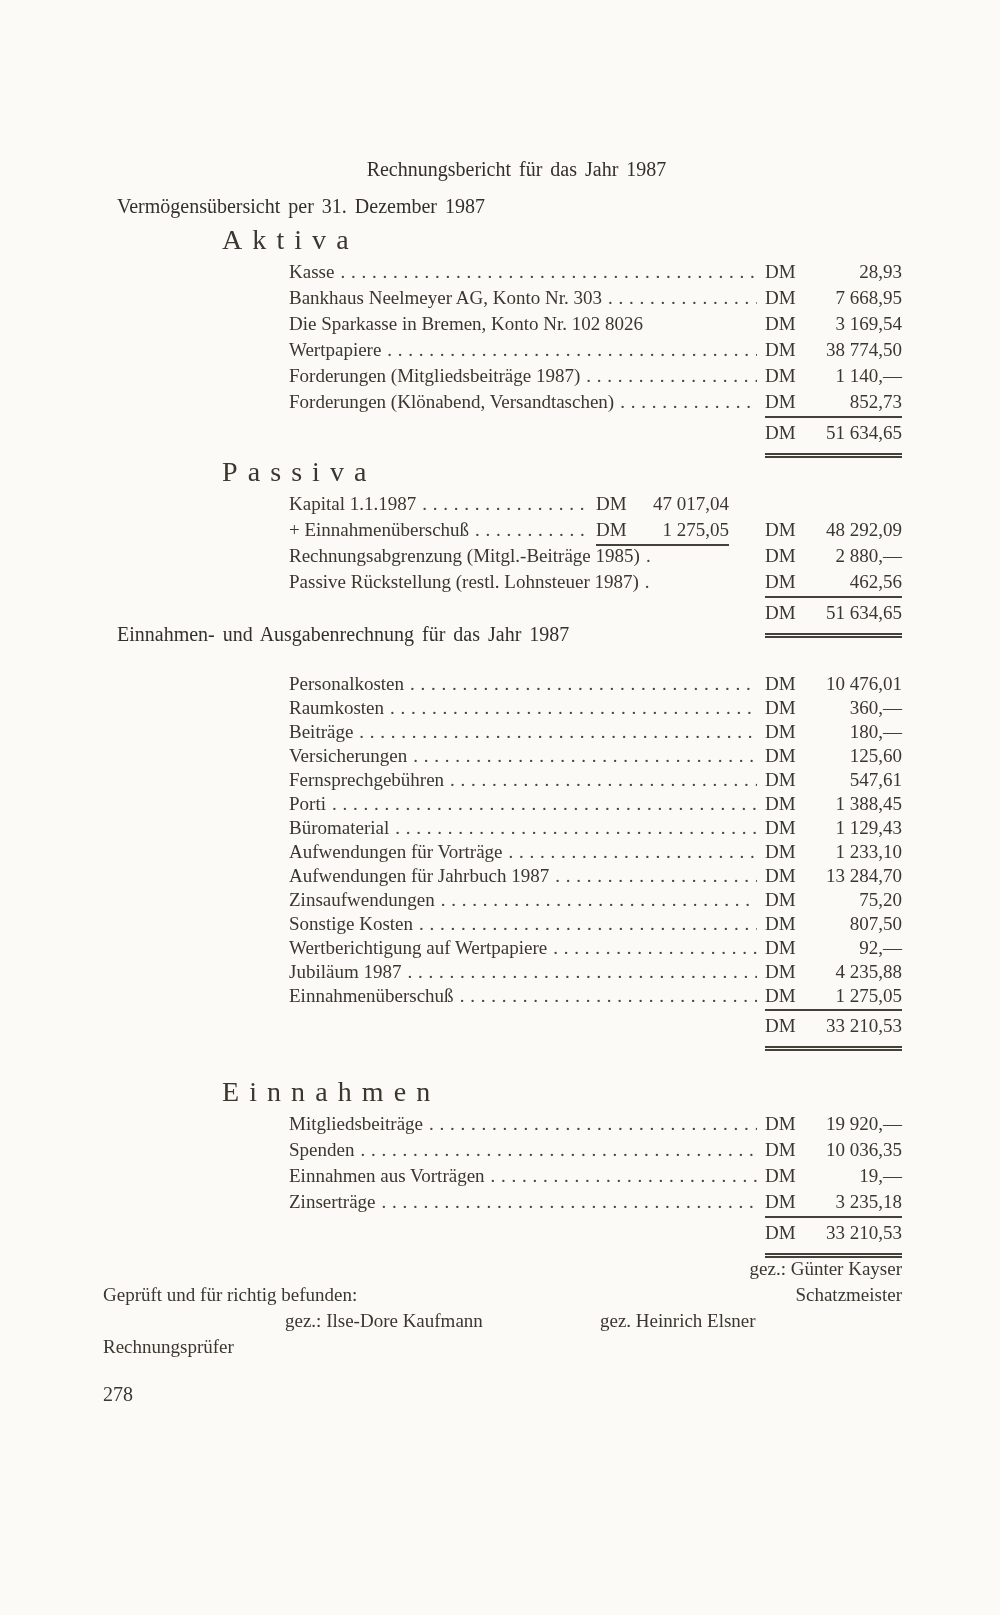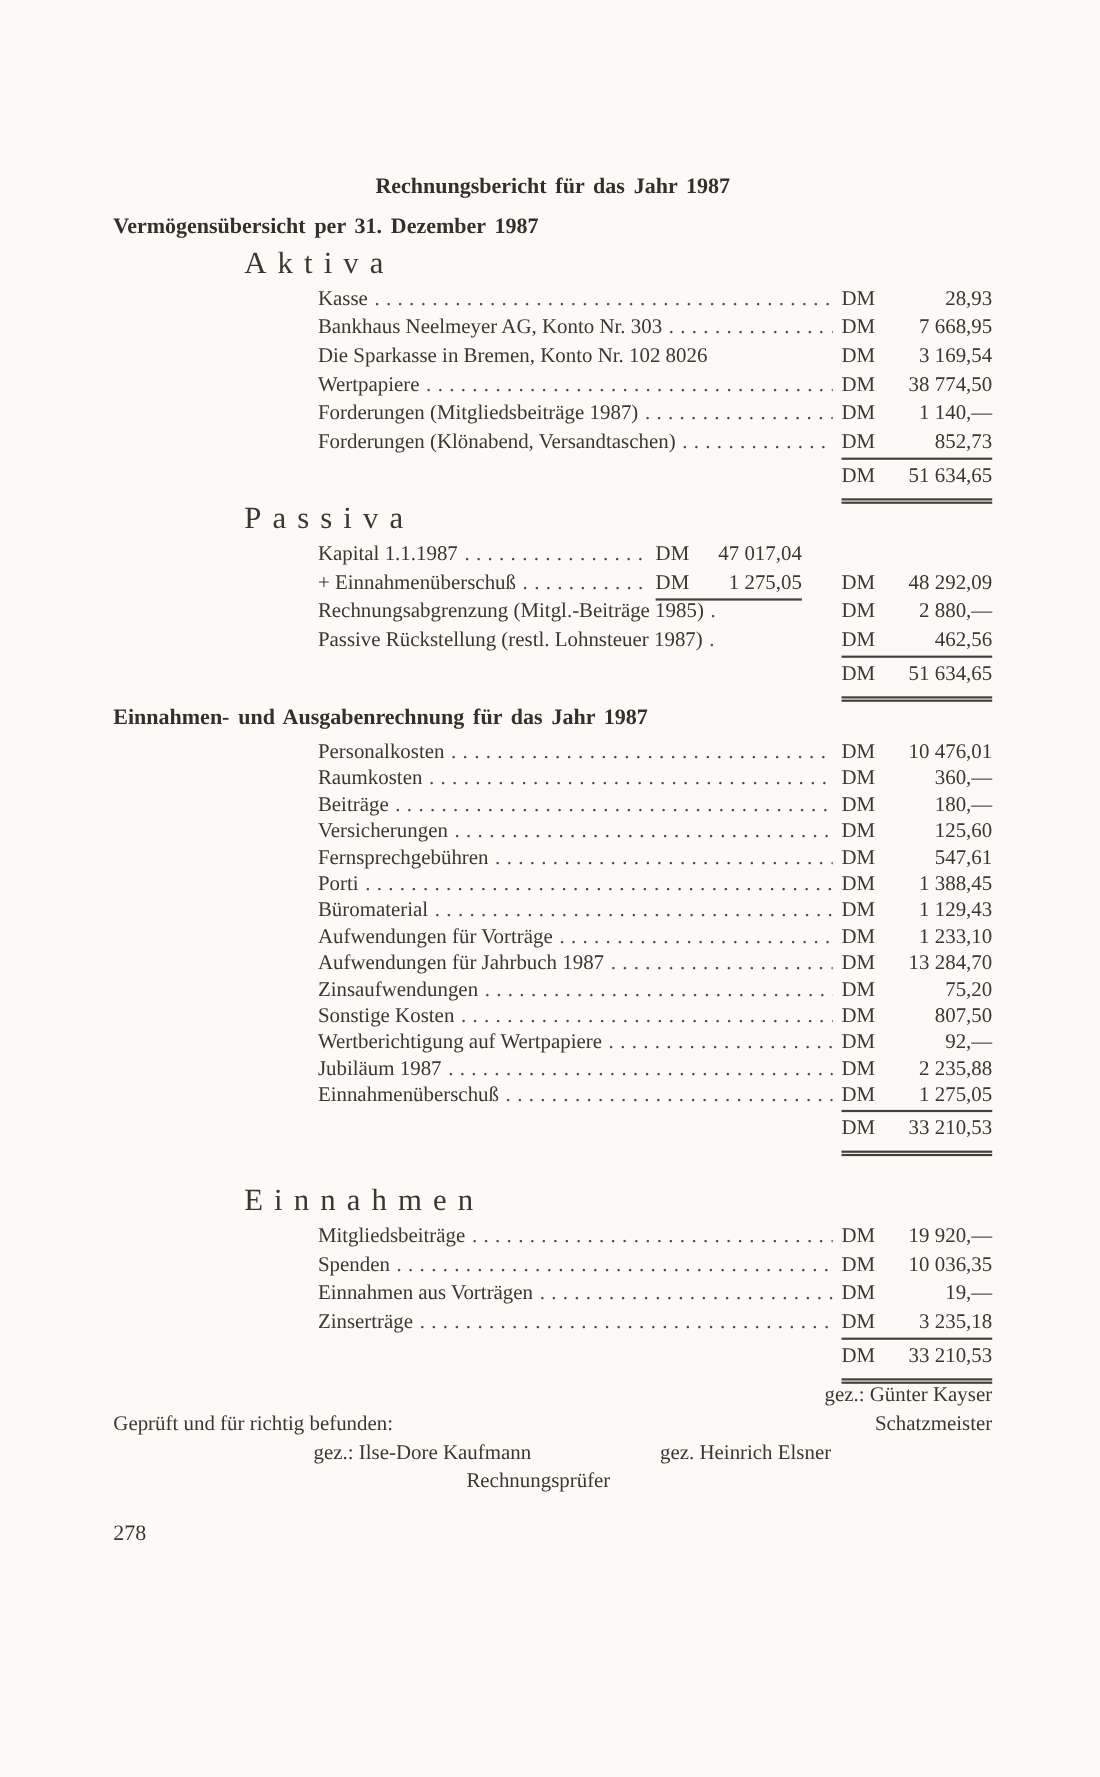--- a/index.html
+++ b/index.html
@@ -3,26 +3,26 @@
 <meta charset="utf-8">
 <style>
   *{margin:0;padding:0;box-sizing:border-box}
   html,body{background:#fbfaf6;}
   .page{
     position:relative;width:1000px;height:1615px;background:#fbfaf6;
     color:#3a372f;font-family:"Liberation Serif","DejaVu Serif",serif;font-size:19px;
     overflow:hidden;
   }
   .abs{position:absolute;left:103px;width:799px;}
-  .b{font-weight:bold;font-size:20px;color:#33302a;word-spacing:3px;}
+  .b{font-weight:normal;font-size:20px;color:#33302a;word-spacing:3px;margin-left:14px;}
   #title{top:158px;text-align:center;}
   #subtitle{top:195px;}
   #sec-aktiva{top:226px;}
   #sec-passiva{top:458px;}
-  #stmt{top:641px;}
+  #stmt{top:623px;}
   #sec-ausgaben{top:672px;}
   #sec-einnahmen{top:1078px;}
   #footer{top:1256px;}
   #pagenum{top:1383px;font-size:20px;}
   .sec-h{margin-left:119px;font-size:28px;letter-spacing:.36em;margin-bottom:6px;line-height:27px;}
   .rows{margin-left:186px;}
   .row{display:flex;align-items:baseline;line-height:26px;height:26px;}
   .tight .row{line-height:24px;height:24px;}
   .lbl{white-space:nowrap;flex:none;}
   .dots{flex:1 1 auto;overflow:hidden;white-space:nowrap;margin:0 8px 0 6px;}
@@ -37,21 +37,21 @@
   .ph{flex:none;width:137px;}
   .ul{border-bottom:2px solid #44413a;padding-bottom:1px;}
   .total-row{display:flex;justify-content:flex-end;margin-top:7px;height:36px;}
   .fill{flex:1;}
   .dbl{border-bottom:5px double #44413a;padding-bottom:3px;height:auto;}
   .f1{text-align:right;line-height:26px;}
   .f2{display:flex;justify-content:space-between;line-height:26px;}
   .f3{position:relative;height:26px;line-height:26px;}
   .a1{position:absolute;left:182px;}
   .a2{position:absolute;left:497px;}
-  .f4{margin-left:321px;line-height:26px;}
+  .f4{line-height:26px;}
 </style>
 </head>
 <body>
 
 <div class="page">
 
   <div class="abs b" id="title">Rechnungsbericht für das Jahr 1987</div>
   <div class="abs b" id="subtitle">Vermögensübersicht per 31. Dezember 1987</div>
 
   <div class="abs" id="sec-aktiva">
@@ -265,21 +265,21 @@
           <span class="money">
             <span class="cur">DM</span>
             <span class="amt">92,—</span>
           </span>
         </div>
       <div class="row">
           <span class="lbl">Jubiläum 1987</span>
           <span class="dots"></span>
           <span class="money">
             <span class="cur">DM</span>
-            <span class="amt">2 235,88</span>
+            <span class="amt">4 235,88</span>
           </span>
         </div>
       <div class="row">
           <span class="lbl">Einnahmenüberschuß</span>
           <span class="dots"></span>
           <span class="money ul">
             <span class="cur">DM</span>
             <span class="amt">1 275,05</span>
           </span>
         </div>

